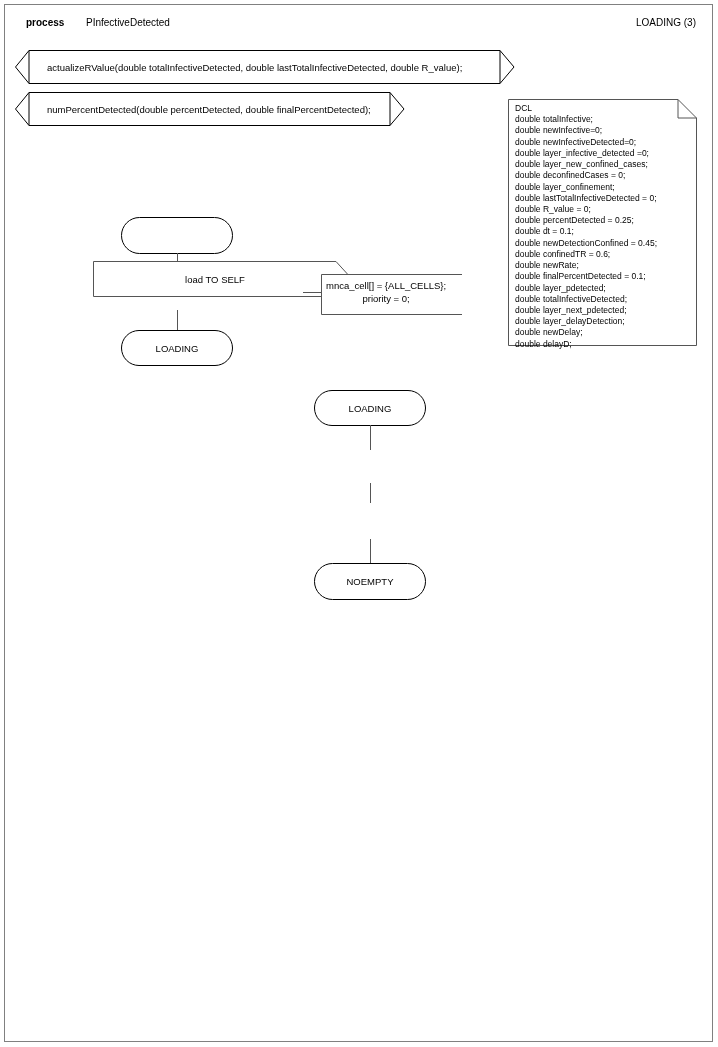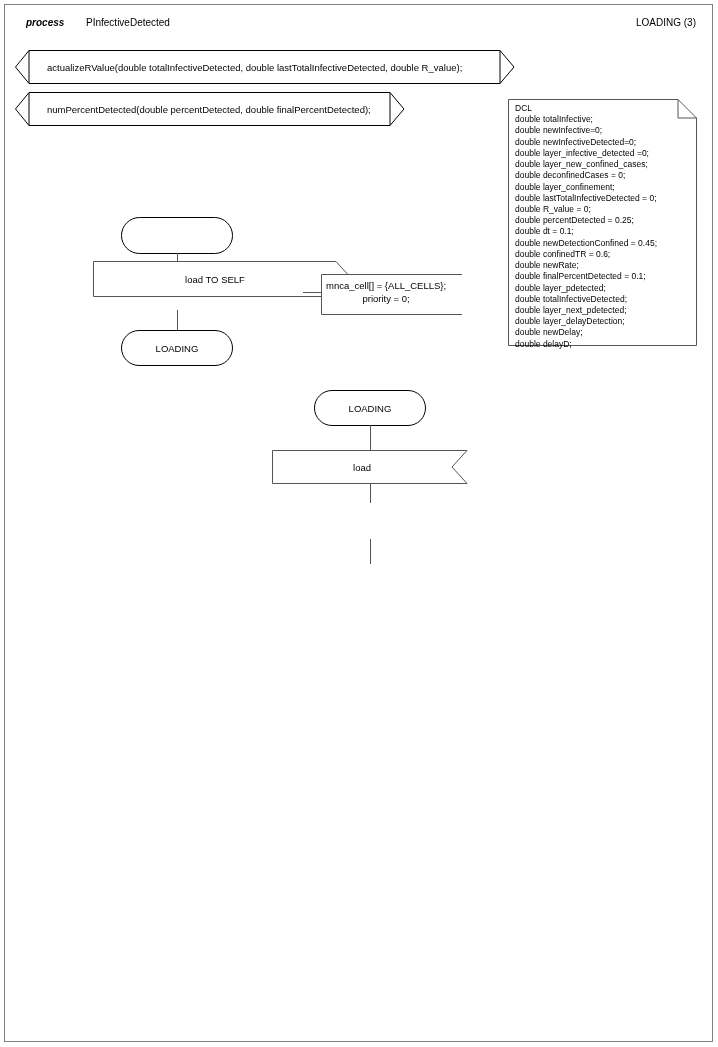--- a/index.html
+++ b/index.html
@@ -30,21 +30,20 @@
     position: absolute;
     font-size: 10px;
     color: #000;
     white-space: nowrap;
     letter-spacing: 0px;
   }
   #hdr-kind {
     left: 26px;
     top: 17px;
     font-weight: bold;
-    font-style: italic;
   }
   #hdr-name {
     left: 86px;
     top: 17px;
   }
   #hdr-page {
     right: 22px;
     top: 17px;
   }
 
@@ -225,26 +224,26 @@
 
   <div class="shape" id="l-start" style="left:314px; top:390px; width:112px; height:36px;">
     <svg width="112" height="36" viewBox="0 0 112 36">
       <rect x="0.5" y="0.5" width="111" height="35" rx="17.5" ry="17.5" fill="#ffffff" stroke="#000000" stroke-width="1"></rect>
     </svg>
     <div class="lbl">LOADING</div>
   </div>
 
   <div class="vline" style="left:370px; top:425px; height:25px;"></div>
 
-  <div class="shape" id="l-input" style="left:272px; top:450px; width:196px; height:34px;">
-    <svg width="196" height="34" viewBox="0 0 196 34">
-      <path d="M 0.5 0.5 L 195 0.5 L 180 17 L 195 33.5 L 0.5 33.5 Z" fill="#ffffff" stroke="#555555" stroke-width="1"></path>
-    </svg>
-    <div class="lbl" style="padding-right:16px; box-sizing:border-box;">load</div>
-  </div>
 
   <div class="vline" style="left:370px; top:483px; height:20px;"></div>
 
 
   <div class="vline" style="left:370px; top:539px; height:25px;"></div>
 
+  <div class="shape" id="l-end" style="left:314px; top:563px; width:112px; height:37px;">
+    <svg width="112" height="37" viewBox="0 0 112 37">
+      <rect x="0.5" y="0.5" width="111" height="36" rx="18" ry="18" fill="#ffffff" stroke="#000000" stroke-width="1"></rect>
+    </svg>
+    <div class="lbl">NOEMPTY</div>
+  </div>
 
 </div>
 
 </body></html>

